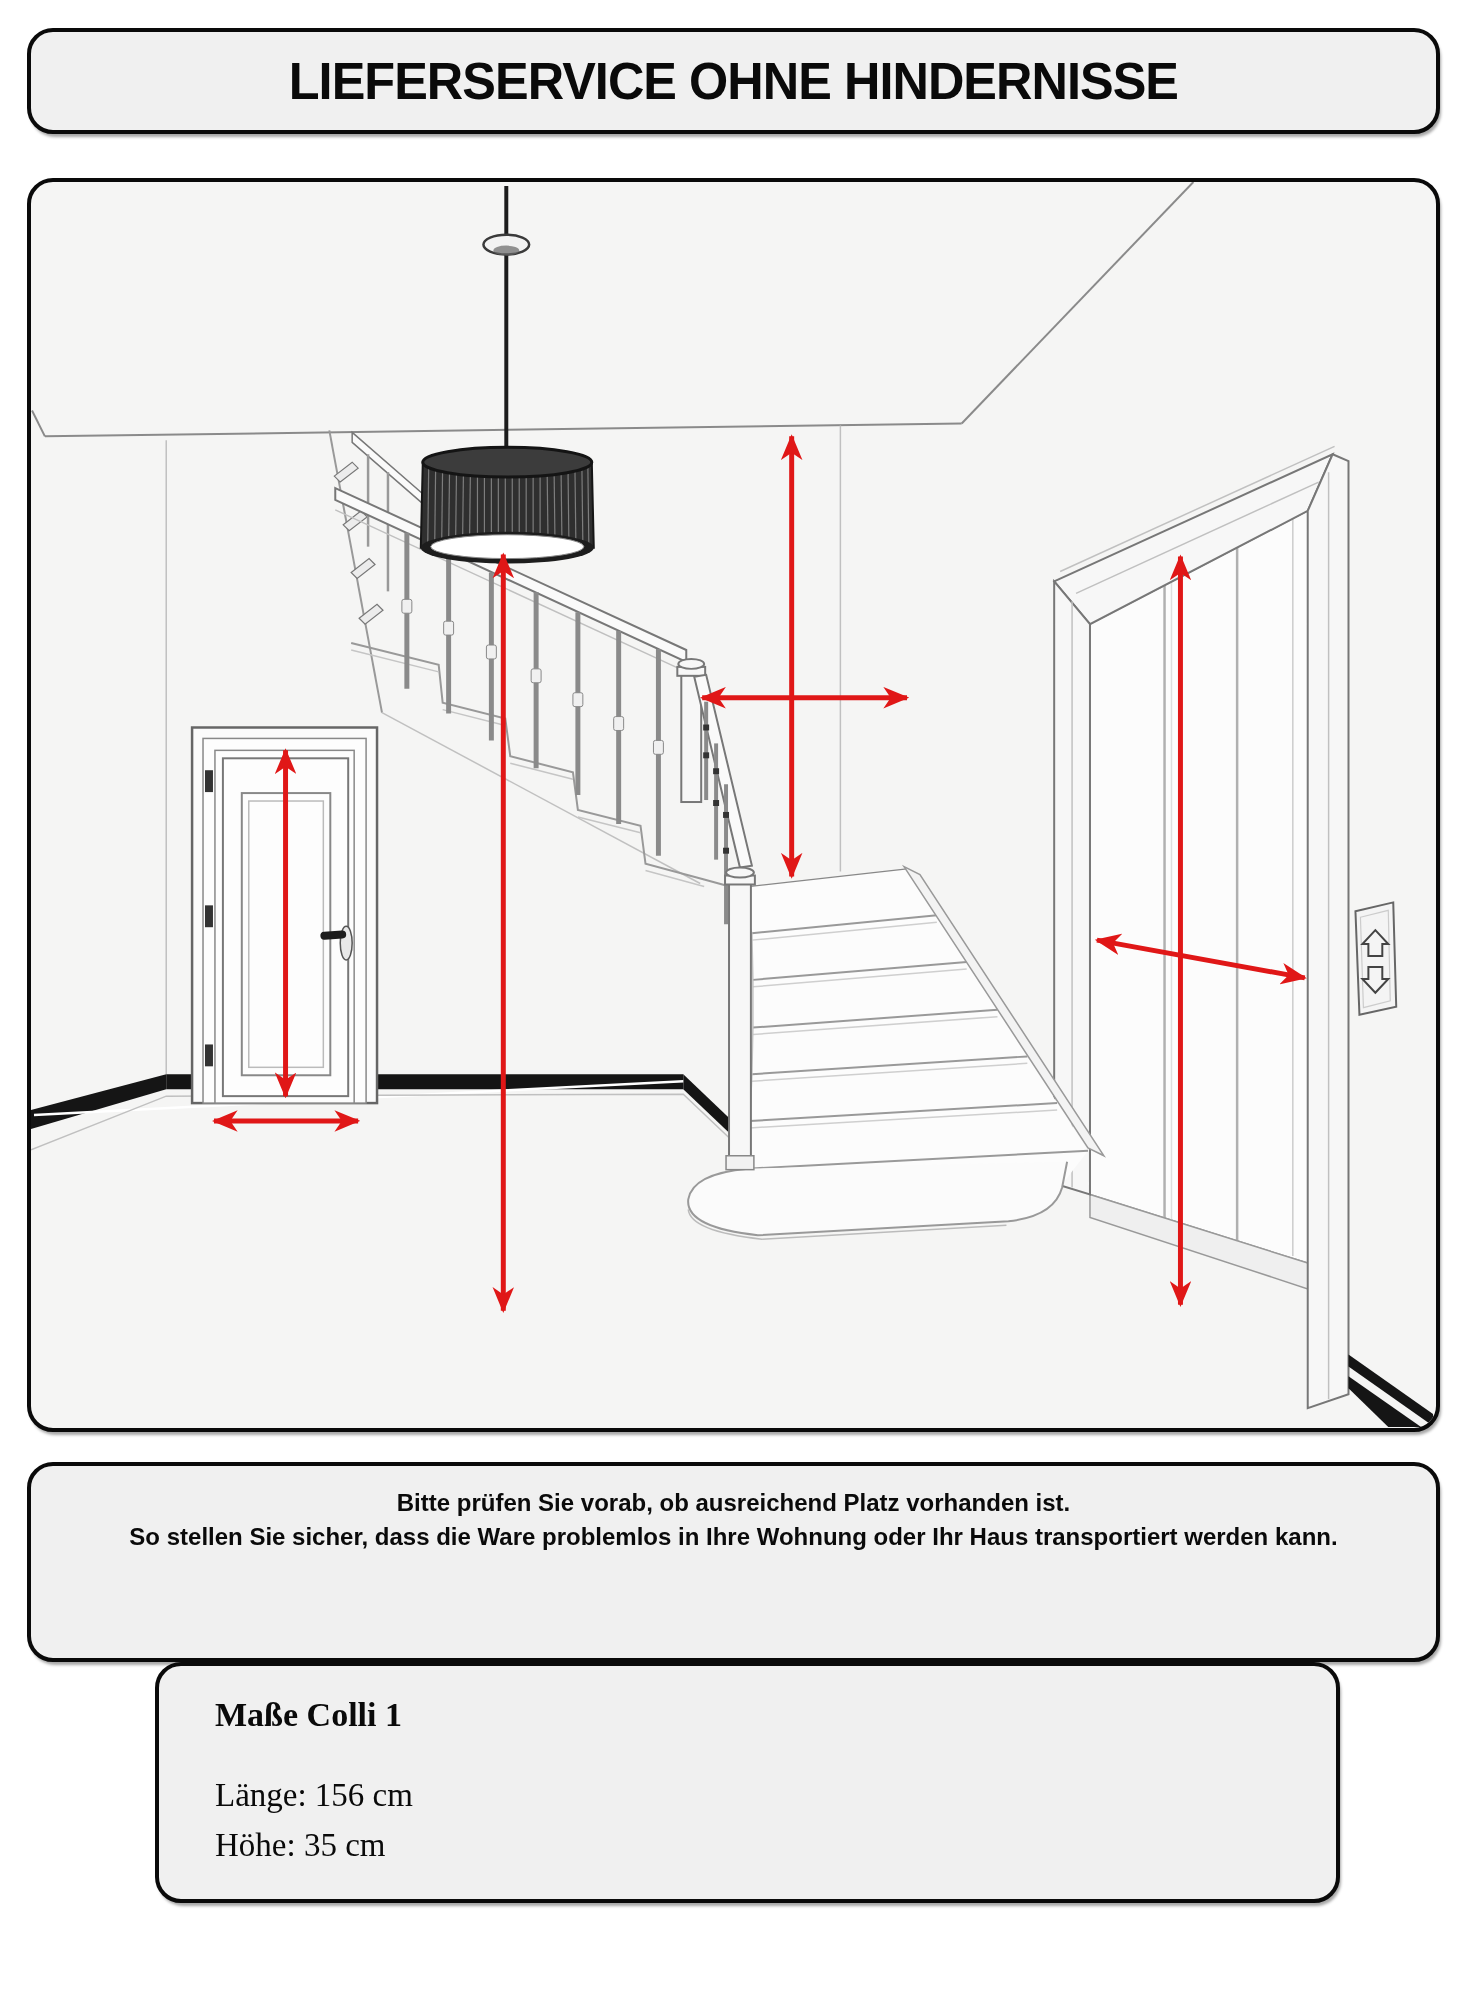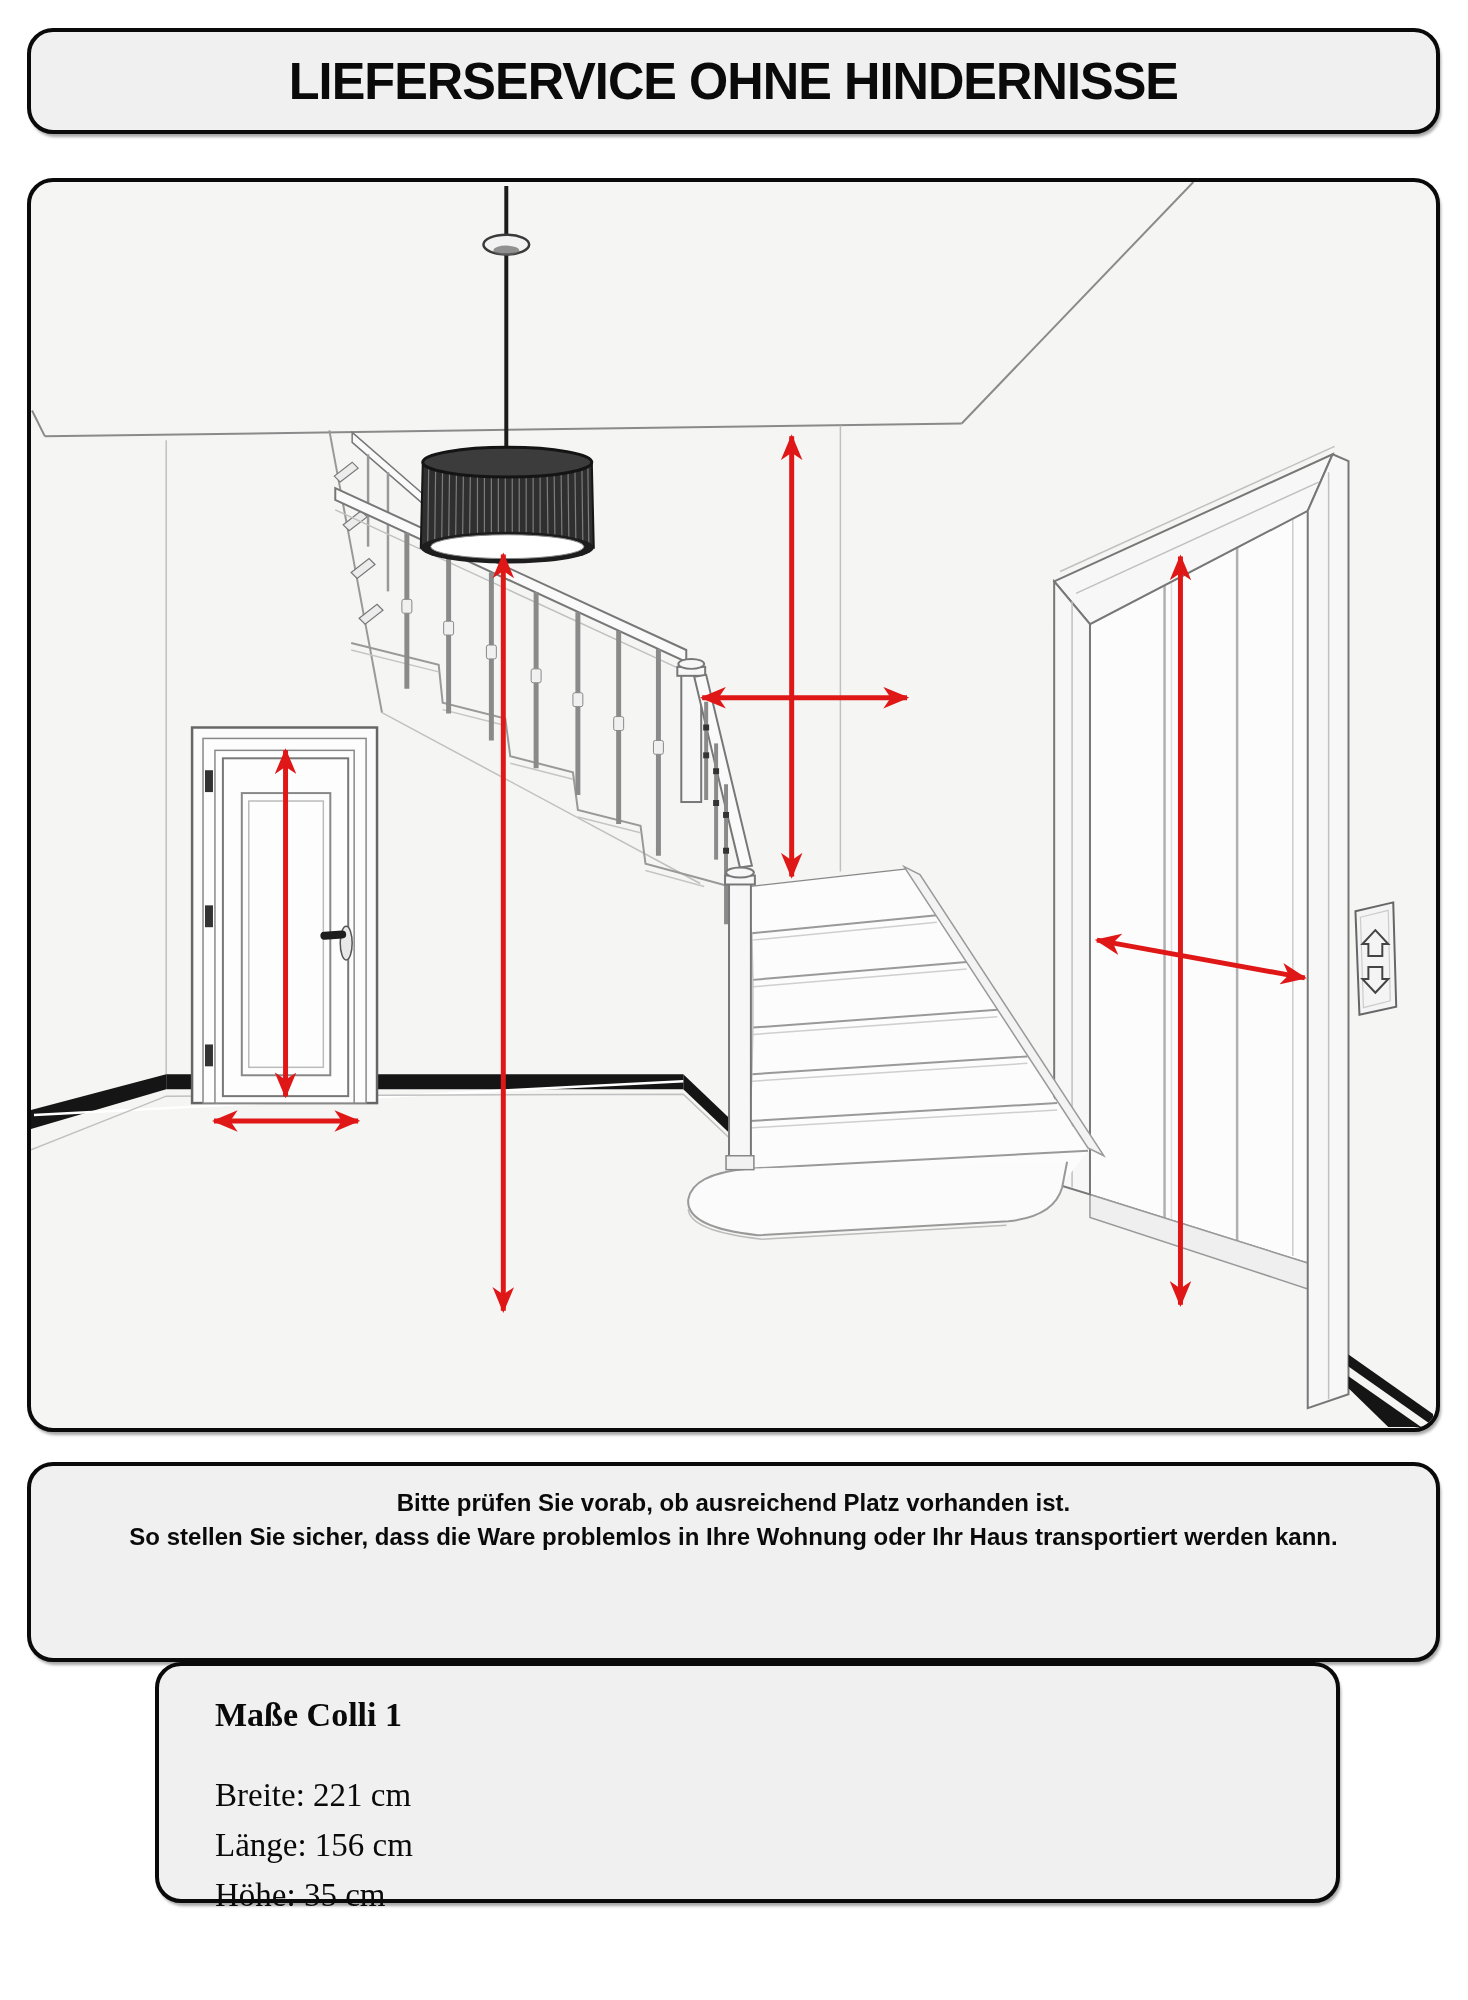--- a/index.html
+++ b/index.html
@@ -285,19 +285,18 @@
   </div>
 
   <div class="rbox note-box">
     <p>Bitte prüfen Sie vorab, ob ausreichend Platz vorhanden ist.</p>
     <p>So stellen Sie sicher, dass die Ware problemlos in Ihre Wohnung oder Ihr Haus transportiert werden kann.</p>
   </div>
 
   <div class="rbox masse-box">
     <h2>Maße Colli 1</h2>
     <div class="dims">
-      <div>Breite: 221 cm</div>
       <div>Länge: 156 cm</div>
       <div>Höhe: 35 cm</div>
     </div>
   </div>
 
 </div>
 
 </body></html>

